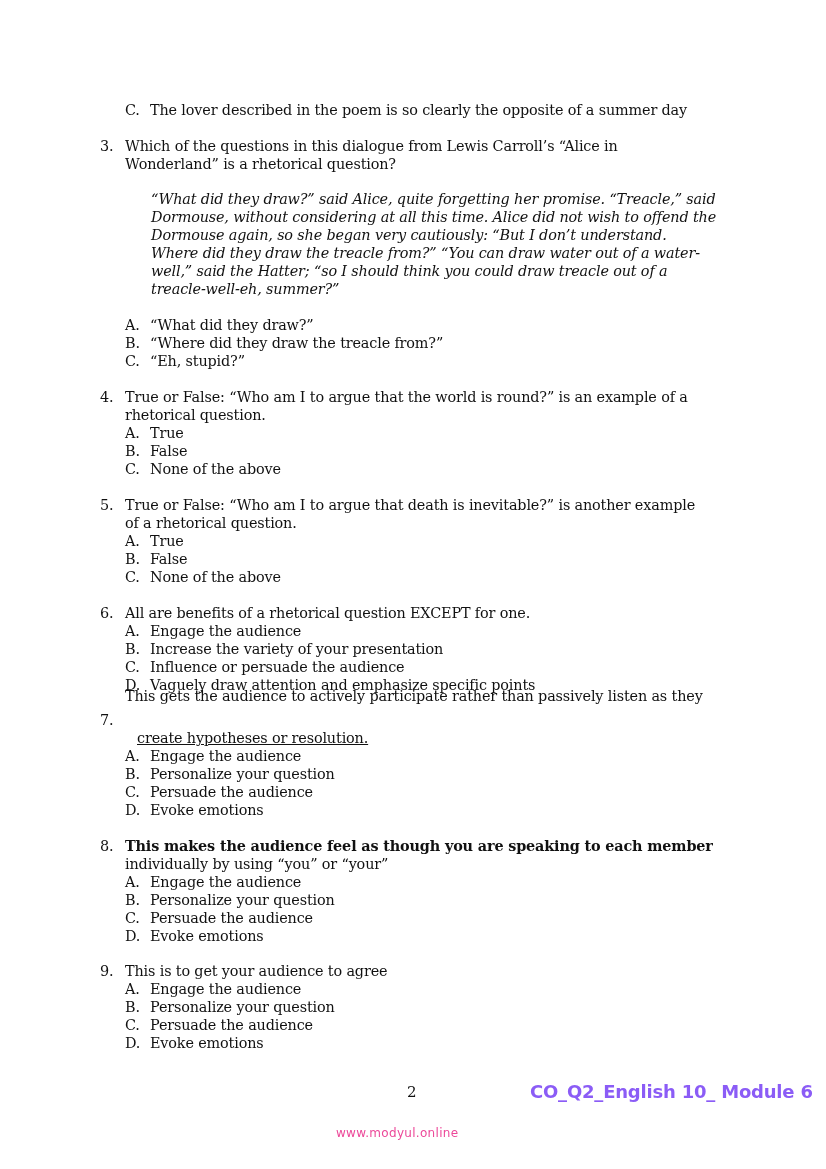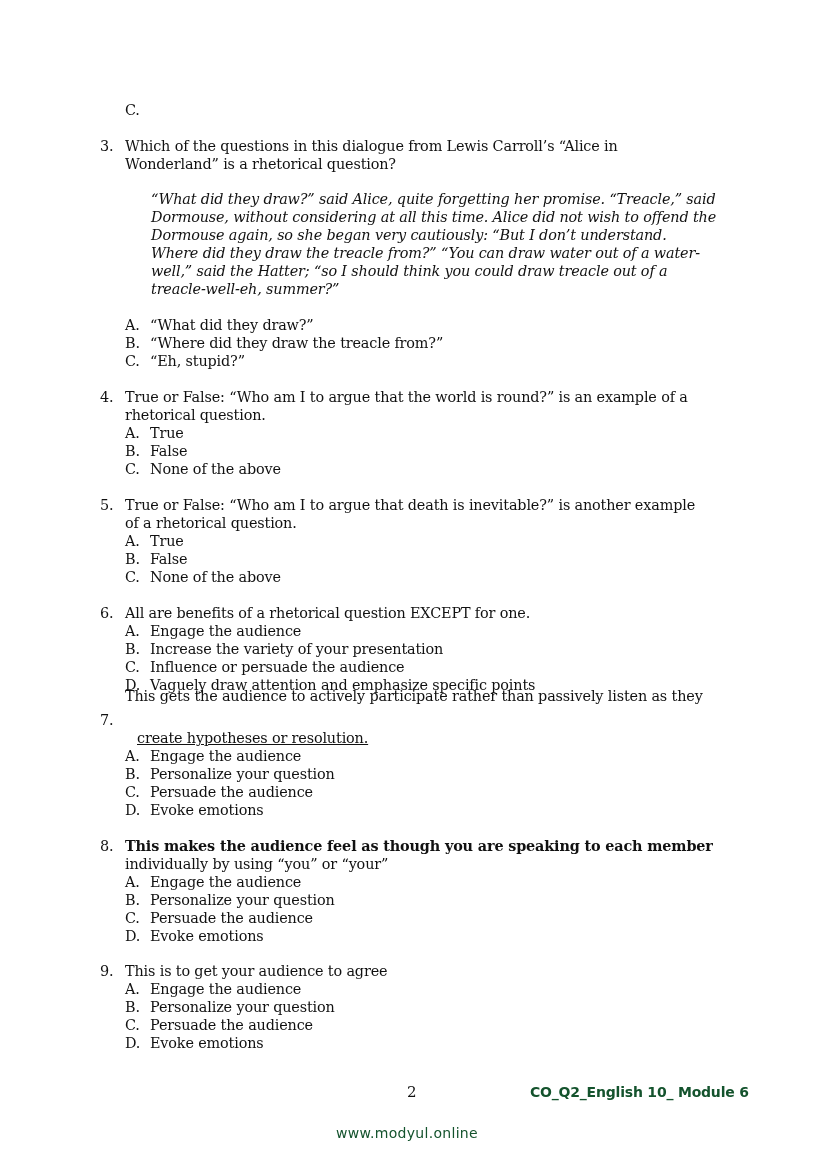--- a/index.html
+++ b/index.html
@@ -47,40 +47,41 @@
       left: 407px;
       top: 1083px;
       font-size: 15px;
     }
     .footer-code {
       position: absolute;
       left: 530px;
       top: 1083px;
       font-family: "DejaVu Sans", "Liberation Sans", sans-serif;
       font-weight: bold;
-      font-size: 14px;
+      font-size: 18px;
       letter-spacing: -0.2px;
-      color: #14532d;
+      color: #8b5cf6;
     }
     .watermark {
       position: absolute;
       left: 336px;
       top: 1124px;
       font-family: "DejaVu Sans", "Liberation Sans", sans-serif;
-      font-size: 14px;
-      color: #14532d;
+      font-size: 12px;
+      color: #ec4899;
       letter-spacing: 0.3px;
     }
   </style>
 </head>
 <body>
 
 <div class="page text">
 
   <span class="letter abs" style="left:125px; top:101px;">C.</span>
+  <span class="abs" style="left:150px; top:101px;">The lover described in the poem is so clearly the opposite of a summer day</span>
 
   <div>
     <span class="num" style="left:100px; top:137px;">3.</span>
     <span class="abs" style="left:125px; top:137px;">Which of the questions in this dialogue from Lewis Carroll’s “Alice in</span>
     <span class="abs" style="left:125px; top:155px;">Wonderland” is a rhetorical question?</span>
 
     <div class="italic">
       <span class="abs" style="left:151px; top:190px;">“What did they draw?” said Alice, quite forgetting her promise. “Treacle,” said</span>
       <span class="abs" style="left:151px; top:208px;">Dormouse, without considering at all this time. Alice did not wish to offend the</span>
       <span class="abs" style="left:151px; top:226px;">Dormouse again, so she began very cautiously: “But I don’t understand.</span>

